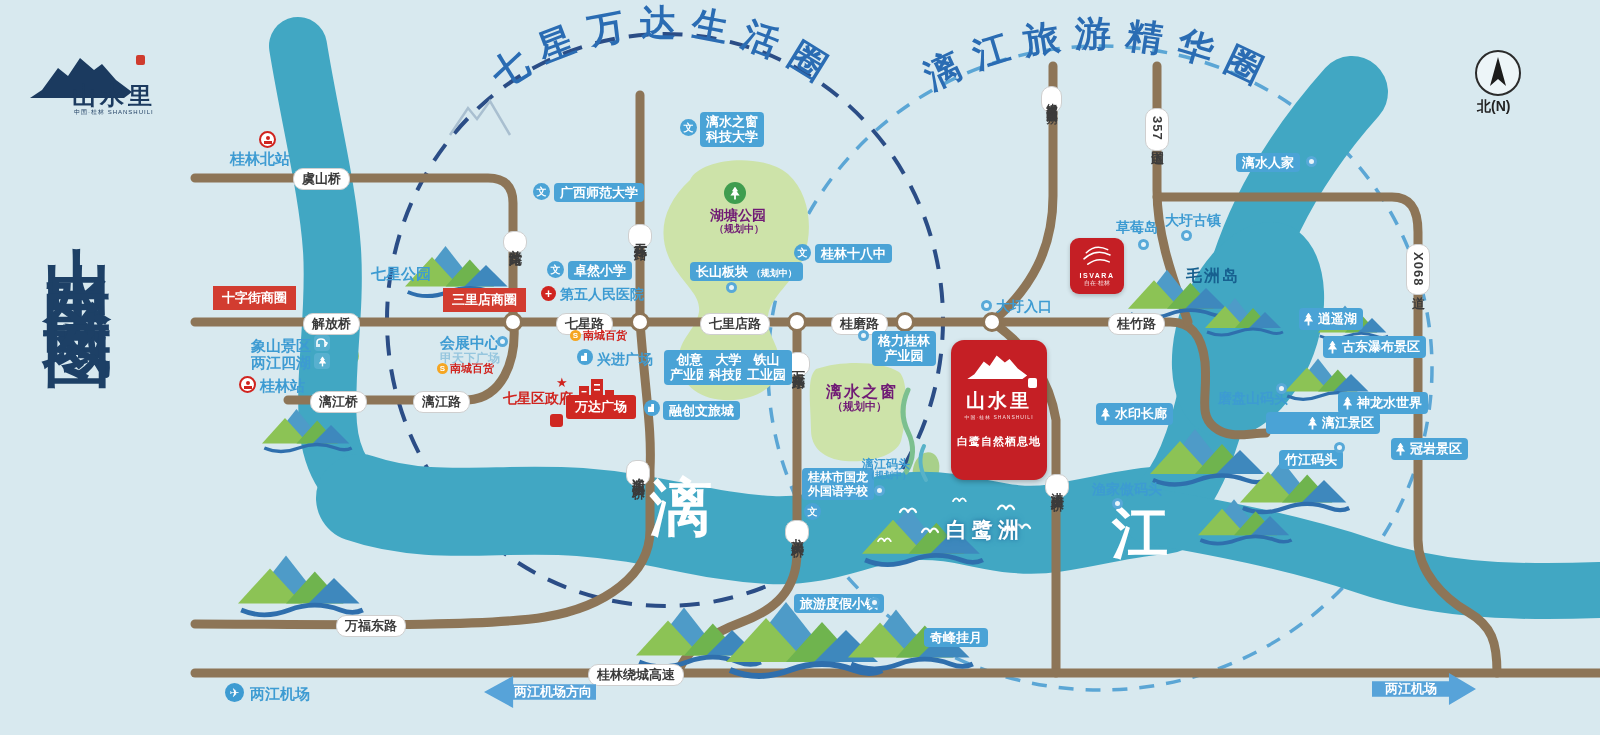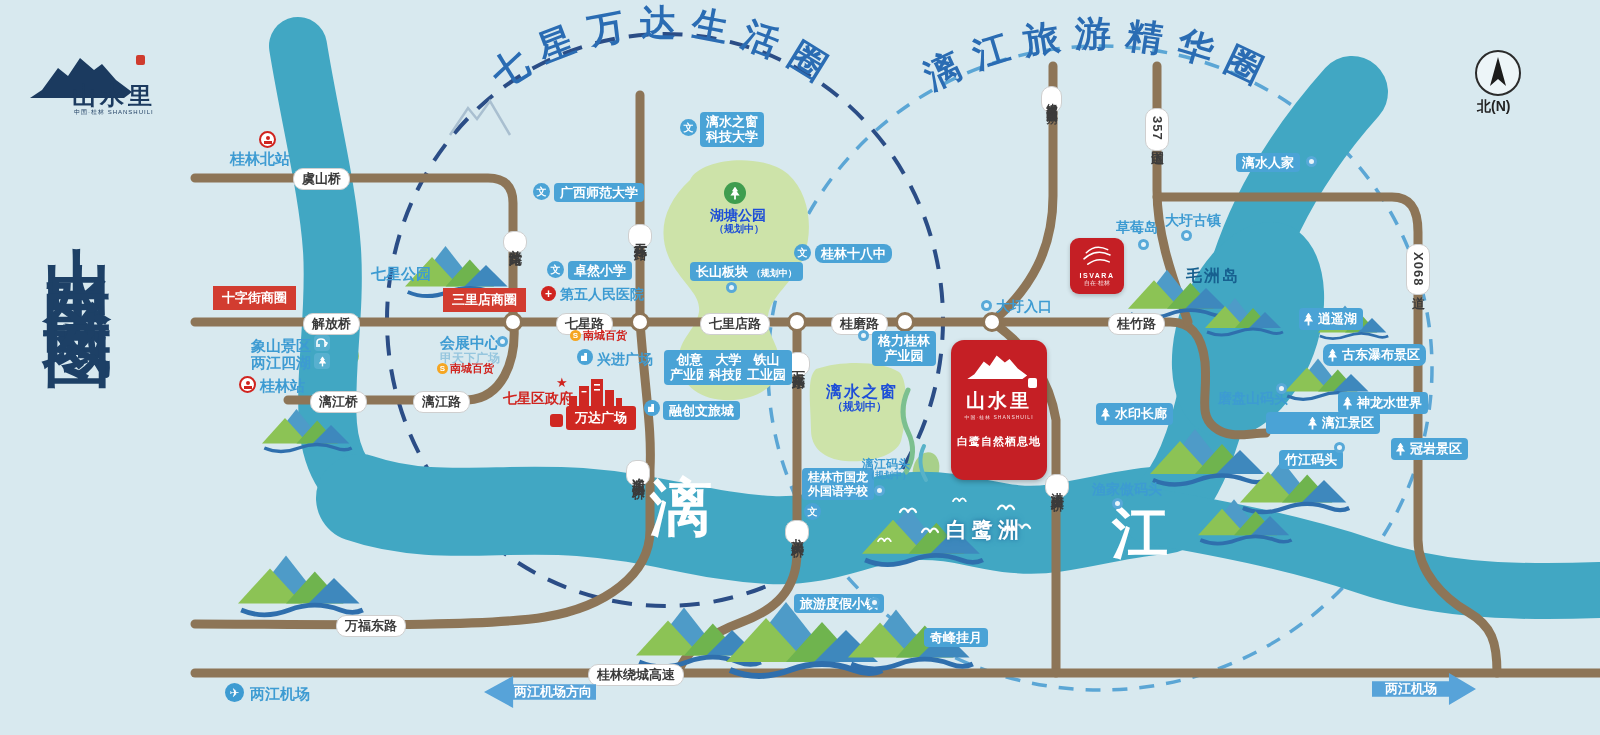--- a/index.html
+++ b/index.html
@@ -7,21 +7,21 @@
          font-family:"Liberation Sans",sans-serif;}
   .stage *{box-sizing:border-box;}
   .abs{position:absolute;}
   svg.art{position:absolute;left:0;top:0;}
   
   .lblbox{position:absolute;background:#4aa3d6;color:#fff;font-weight:bold;font-size:13px;
           line-height:1.18;padding:2px 6px;border-radius:4px;text-align:center;white-space:nowrap;}
   .lblbox span{display:block;}
   .txtblue{position:absolute;color:#3d9bd2;font-weight:bold;font-size:14px;white-space:nowrap;}
   .txtlt{position:absolute;color:#96c6de;font-weight:bold;font-size:12px;white-space:nowrap;}
-  .txtgreen{position:absolute;color:#1d4ed8;font-weight:bold;text-align:center;white-space:nowrap;}
+  .txtgreen{position:absolute;color:#701a75;font-weight:bold;text-align:center;white-space:nowrap;}
   .txtdark{position:absolute;color:#17608f;font-weight:bold;font-size:16px;letter-spacing:2px;white-space:nowrap;}
   .txtred{position:absolute;color:#d0241f;font-weight:bold;font-size:14px;white-space:nowrap;}
   .redbox{position:absolute;background:#d23c30;color:#fff;font-weight:bold;font-size:13px;
           padding:3px 9px;white-space:nowrap;}
   .pill{position:absolute;background:#fff;color:#3b3b3b;font-weight:bold;font-size:13px;
         padding:1px 8px;border-radius:10px;border:1px solid #cfcfcf;white-space:nowrap;text-align:center;}
   .pillv{writing-mode:vertical-rl;padding:7px 2px;letter-spacing:2px;border-radius:10px;}
   .donut{position:absolute;width:11px;height:11px;border:3px solid #58a9d8;background:#e8f4fa;border-radius:50%;}
   .chip{position:absolute;background:#4aa3d6;color:#fff;font-weight:bold;font-size:13px;border-radius:4px;
         padding:2px 6px 2px 4px;display:flex;align-items:center;gap:4px;white-space:nowrap;}
@@ -251,38 +251,38 @@
         <rect x="37" y="12" width="9" height="24"></rect>
         <rect x="48" y="20" width="6" height="16"></rect>
       </g>
     <g fill="#fff">
         <rect x="26" y="6" width="6" height="1.6"></rect>
         <rect x="26" y="11" width="6" height="1.6"></rect>
         <rect x="13.5" y="13" width="5" height="1.4"></rect>
       </g>
   </svg>
   <div class="abs" style="left:550px;top:414px;width:13px;height:13px;background:#cf2822;border-radius:3px;"></div>
-  <div class="redbox" style="left:566px;top:406px;background:#cf2822;border-radius:3px;">万达广场</div>
+  <div class="redbox" style="left:566px;top:395px;background:#cf2822;border-radius:3px;">万达广场</div>
 
   <span class="bldg-ico" style="left:644px;top:400px;"></span>
   <div class="lblbox" style="left:663px;top:401px;">融创文旅城</div>
 
   <span class="sch-ico" style="left:533px;top:183px;">文</span>
   <div class="lblbox" style="left:554px;top:183px;">广西师范大学</div>
   <span class="sch-ico" style="left:547px;top:261px;">文</span>
   <div class="lblbox" style="left:568px;top:261px;">卓然小学</div>
   <span class="hosp-ico" style="left:541px;top:286px;">+</span>
   <div class="txtblue" style="left:560px;top:286px;">第五人民医院</div>
   <span class="sch-ico" style="left:680px;top:119px;">文</span>
   <div class="lblbox" style="left:700px;top:112px;">
     <span>漓水之窗</span>
     <span>科技大学</span>
   </div>
   <span class="sch-ico" style="left:794px;top:244px;">文</span>
-  <div class="lblbox" style="left:815px;top:244px;border-radius:8px;">桂林十八中</div>
+  <div class="lblbox" style="left:815px;top:244px;">桂林十八中</div>
   <div class="lblbox" style="left:802px;top:468px;font-size:12px;">
     <span>桂林市国龙</span>
     <span>外国语学校</span>
   </div>
   <span class="sch-ico" style="left:804px;top:503px;">文</span>
 
   <div class="abs" style="left:724px;top:182px;width:22px;height:22px;background:#3f9d4f;border-radius:50%;display:flex;align-items:center;justify-content:center;">
       <span class="ico-tree"></span>
     </div>
   <div class="txtgreen" style="left:710px;top:207px;font-size:14px;">湖塘公园</div>
@@ -344,21 +344,21 @@
   <span class="donut" style="left:1138px;top:239px;"></span>
   <div class="txtblue" style="left:1165px;top:212px;">大圩古镇</div>
   <span class="donut" style="left:1181px;top:230px;"></span>
   <div class="lblbox" style="left:1236px;top:153px;">漓水人家</div>
   <span class="donut" style="left:1306px;top:156px;"></span>
 
   <div class="chip" style="left:1299px;top:308px;">
       <span class="ico-tree"></span>
       <span>逍遥湖</span>
     </div>
-  <div class="chip" style="left:1323px;top:344px;border-radius:7px;">
+  <div class="chip" style="left:1323px;top:336px;">
       <span class="ico-tree"></span>
       <span>古东瀑布景区</span>
     </div>
   <div class="chip" style="left:1338px;top:392px;">
       <span class="ico-tree"></span>
       <span>神龙水世界</span>
     </div>
   <div class="chip" style="left:1391px;top:438px;">
       <span class="ico-tree"></span>
       <span>冠岩景区</span>

